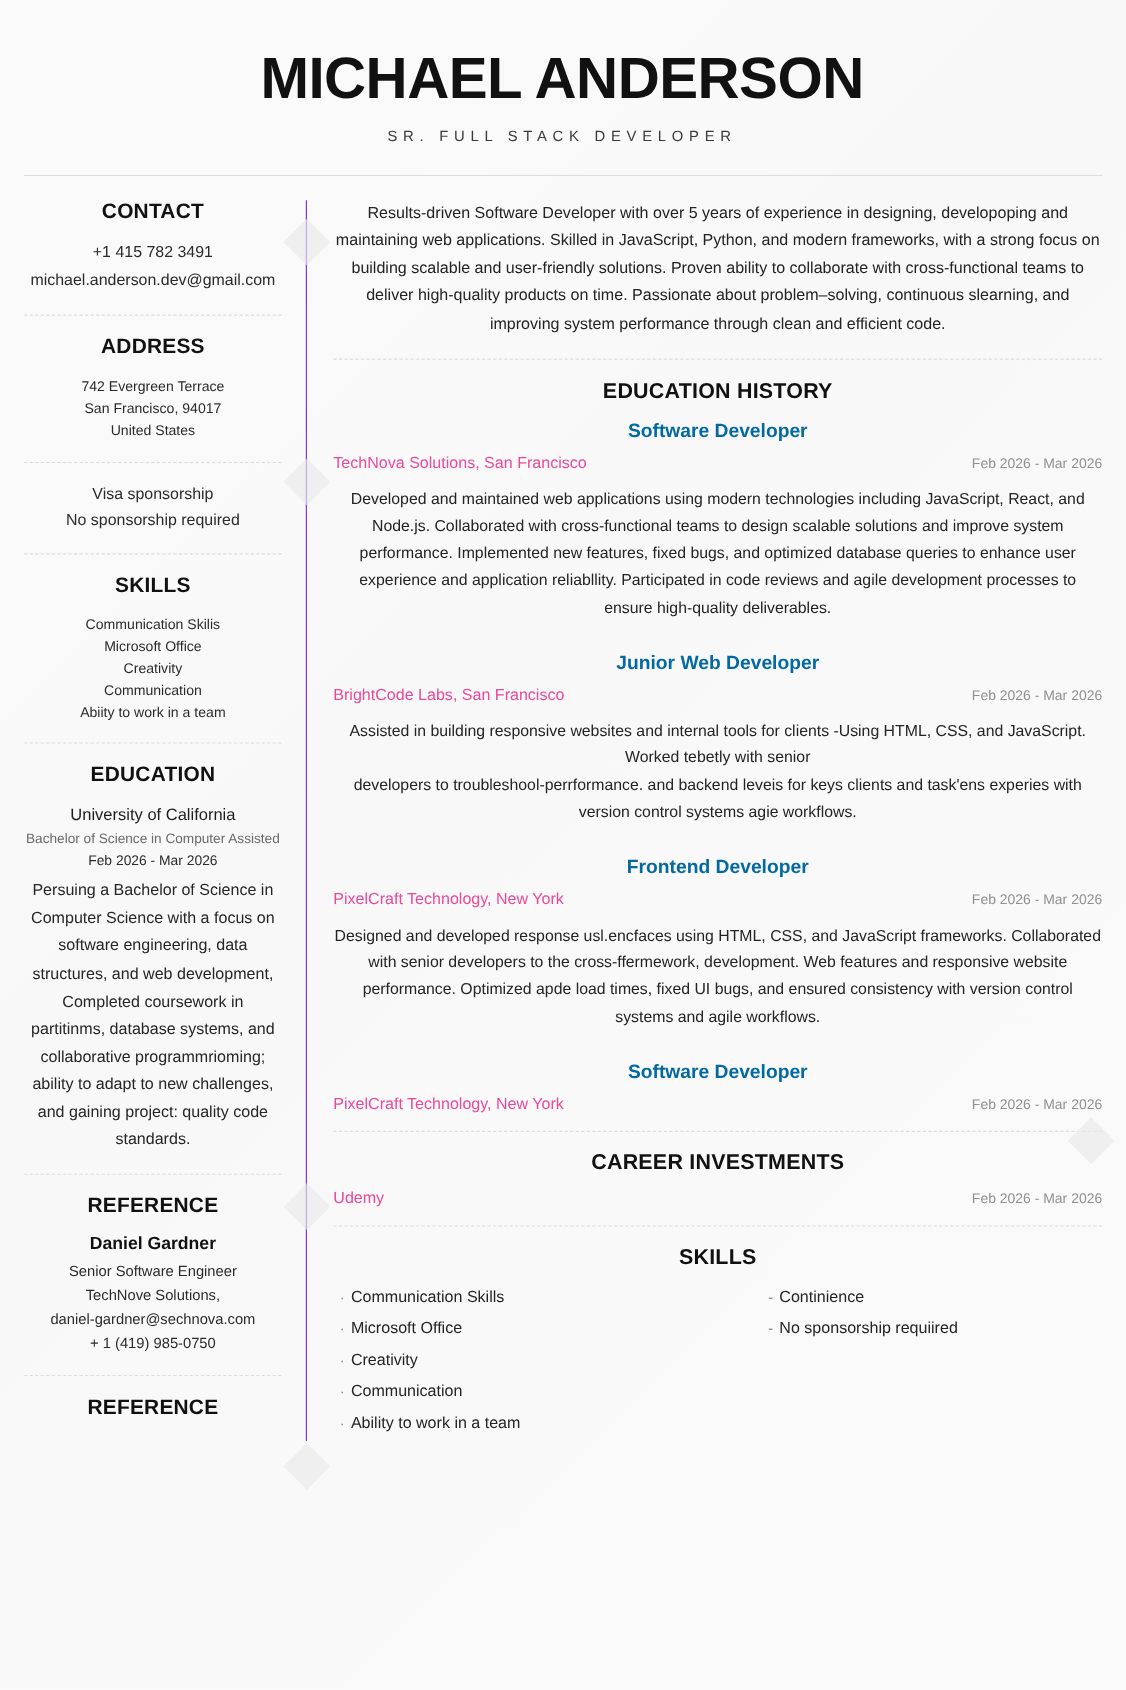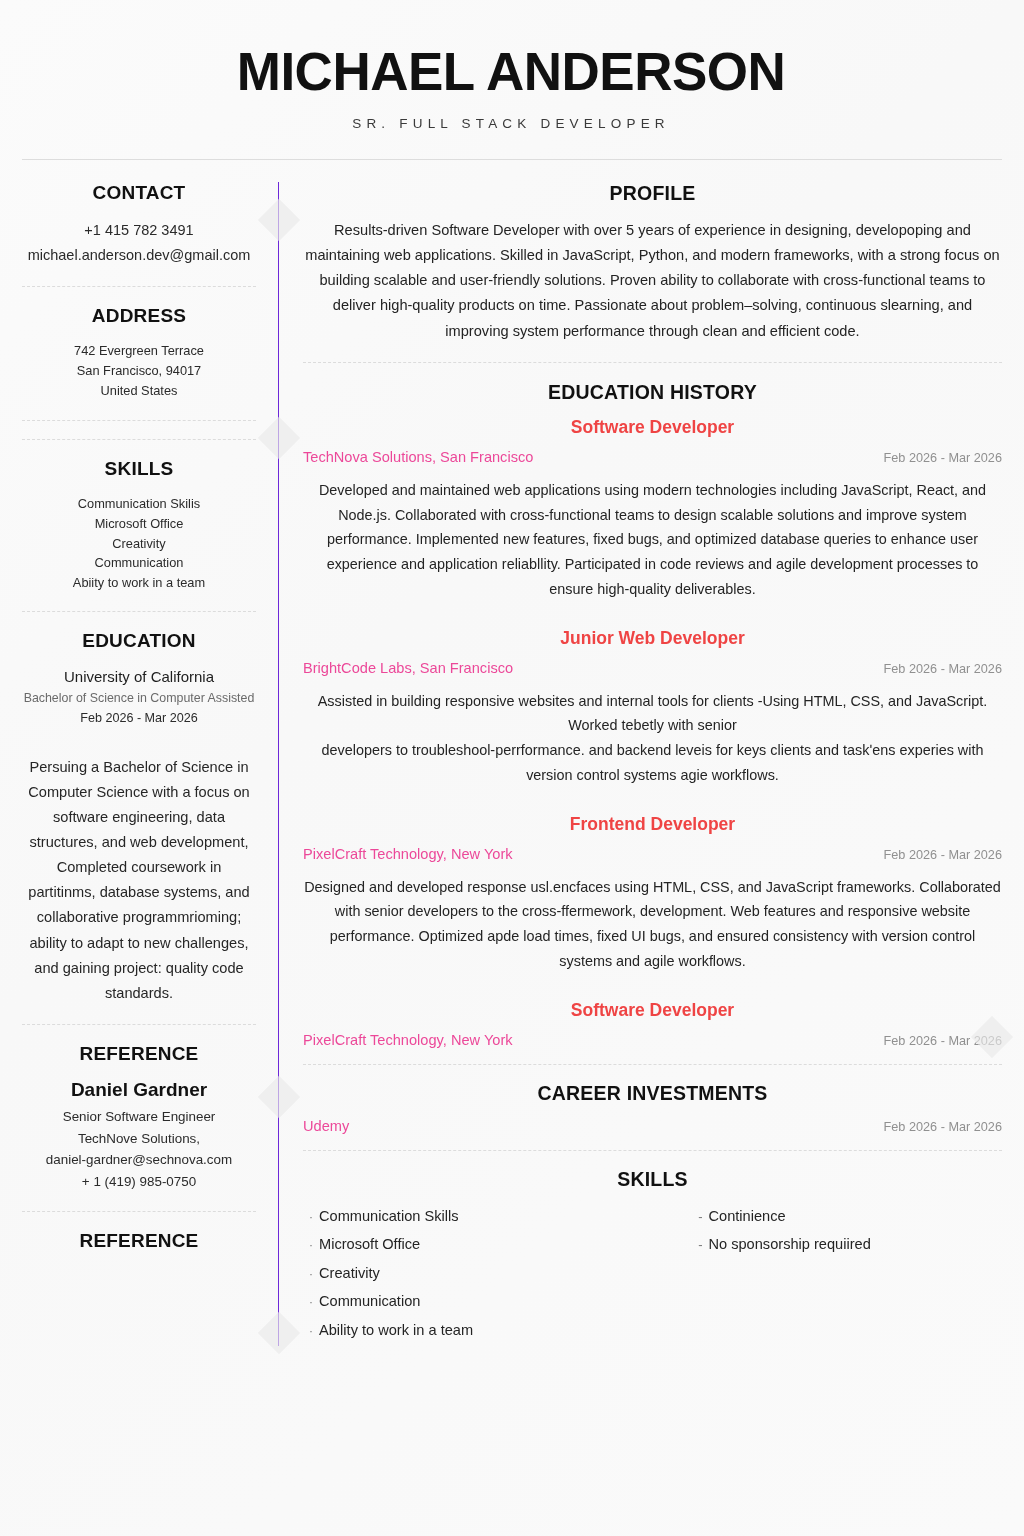--- a/index.html
+++ b/index.html
@@ -140,28 +140,28 @@
     font-size: 12.4px;
     color: #6a6a6a;
     line-height: 1.55;
   }
   .edu-date {
     font-size: 12.6px;
     color: #2b2b2b;
     line-height: 1.6;
   }
   .edu-desc {
-    margin-top: 27px;
+    margin-top: 6px;
     font-size: 14.6px;
     line-height: 1.72;
     color: #262626;
   }
 
   .ref-name {
-    font-size: 19px;
+    font-size: 16px;
     font-weight: 700;
     color: #111111;
     margin-bottom: 5px;
   }
   .ref-line {
     font-size: 13.4px;
     line-height: 1.62;
     color: #2b2b2b;
   }
 
@@ -170,21 +170,21 @@
     font-size: 14.6px;
     line-height: 1.73;
     color: #232323;
     margin: 0;
   }
 
   .job { margin-bottom: 4px; }
   .job-title {
     font-size: 17.5px;
     font-weight: 700;
-    color: #ef4444;
+    color: #0369a1;
     margin: 0 0 11px 0;
   }
   .job-meta {
     display: flex;
     justify-content: space-between;
     align-items: baseline;
     margin-bottom: 13px;
   }
   .job-company {
     font-size: 14.6px;
@@ -261,20 +261,24 @@
       <section>
         <h2 class="sec">ADDRESS</h2>
         <div class="lc-small">742 Evergreen Terrace</div>
         <div class="lc-small">San Francisco, 94017</div>
         <div class="lc-small">United States</div>
       </section>
 
       <div class="dashed"></div>
 
       <section>
+        <div class="lc-group">
+          <div class="lc-label">Visa sponsorship</div>
+          <div class="lc-value">No sponsorship required</div>
+        </div>
       </section>
 
       <div class="dashed"></div>
 
       <section>
         <h2 class="sec">SKILLS</h2>
         <div class="skill-line">Communication Skilis</div>
         <div class="skill-line">Microsoft Office</div>
         <div class="skill-line">Creativity</div>
         <div class="skill-line">Communication</div>
@@ -306,21 +310,20 @@
 
       <section>
         <h2 class="sec">REFERENCE</h2>
       </section>
 
     </div>
 
     <div class="col-right">
 
       <section>
-        <h2 class="sec">PROFILE</h2>
         <p class="profile-text">Results-driven Software Developer with over 5 years of experience in designing, developoping and maintaining web applications. Skilled in JavaScript, Python, and modern frameworks, with a strong focus on building scalable and user-friendly solutions. Proven ability to collaborate with cross-functional teams to deliver high-quality products on time. Passionate about problem–solving, continuous slearning, and improving system performance through clean and efficient code.</p>
       </section>
 
       <div class="dashed"></div>
 
       <section>
         <h2 class="sec">EDUCATION HISTORY</h2>
 
         <div class="job">
           <h3 class="job-title">Software Developer</h3>

